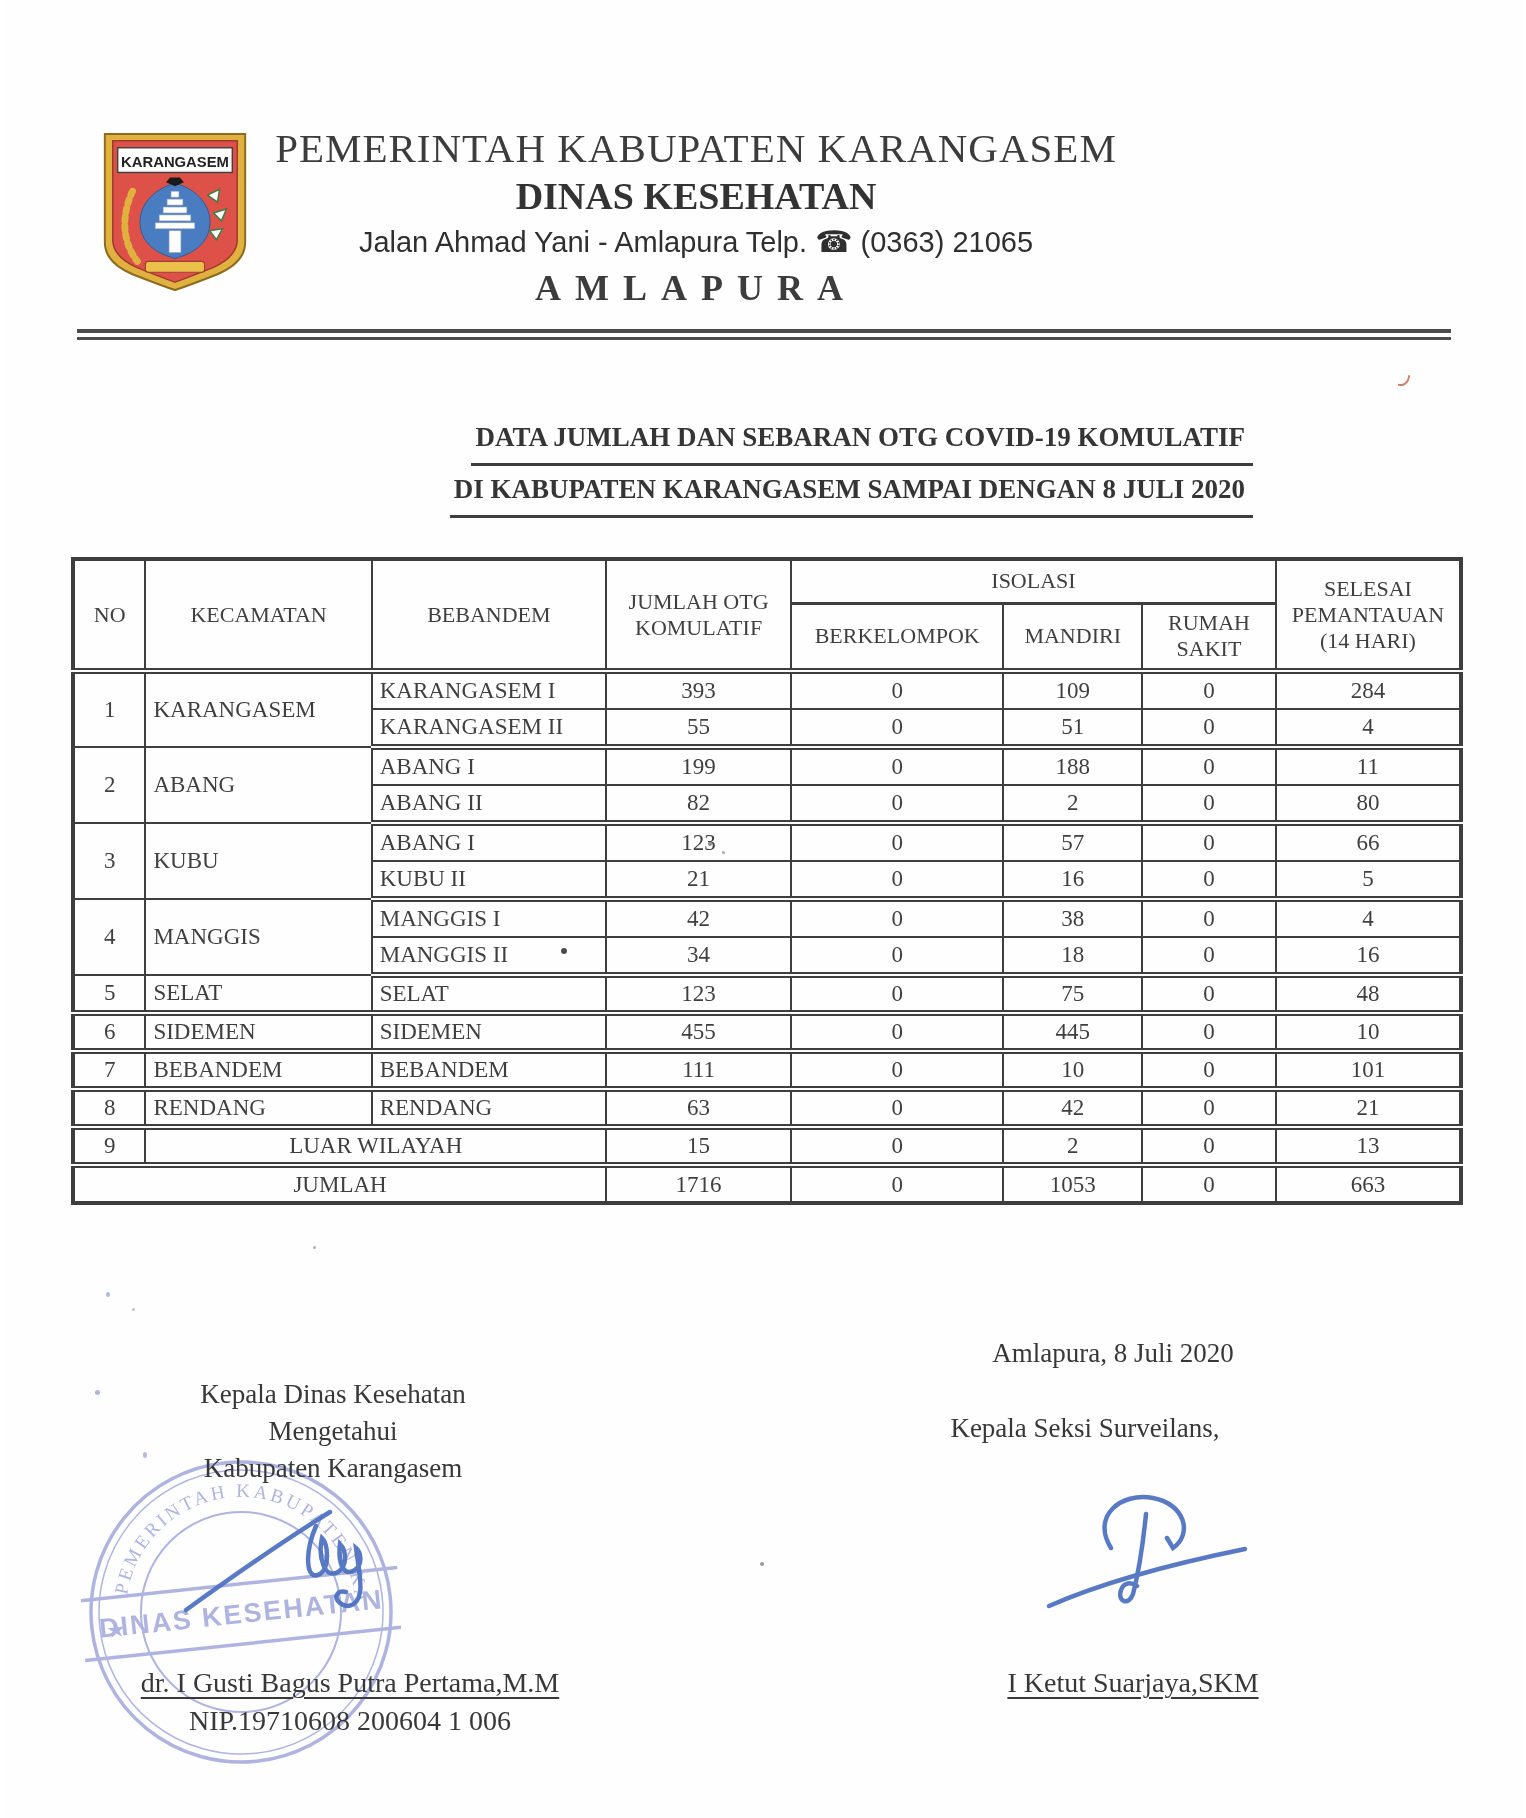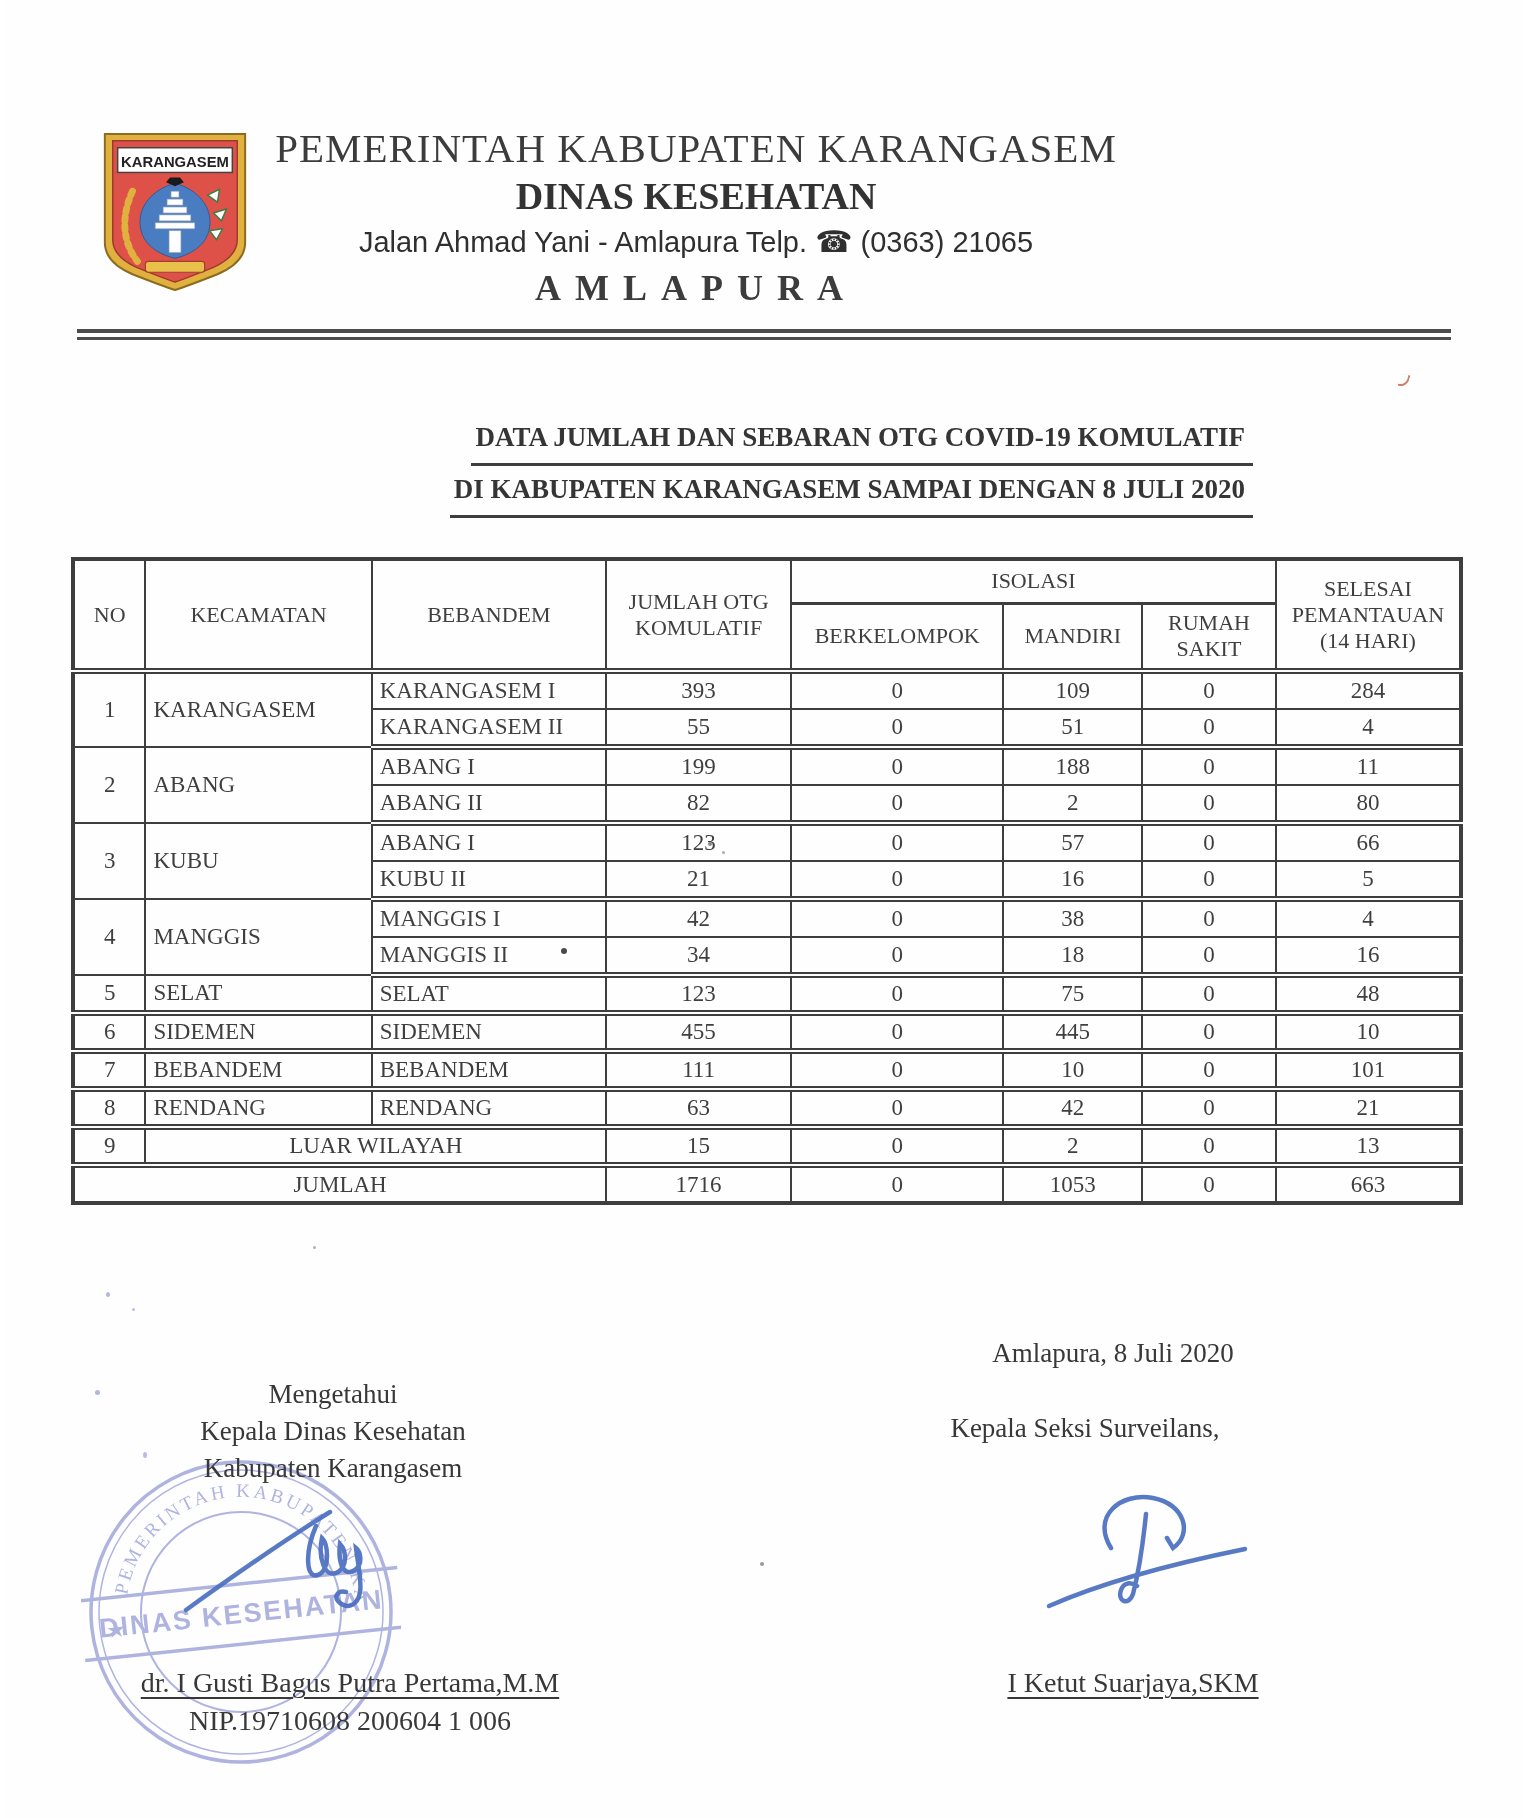--- a/index.html
+++ b/index.html
@@ -257,22 +257,22 @@
           <td>1053</td>
           <td>0</td>
           <td>663</td>
         </tr>
       </tbody>
   </table>
 
   <div class="so so-date">Amlapura, 8 Juli 2020</div>
 
   <div class="so so-left">
+    <div>Kepala Dinas Kesehatan</div>
     <div>Mengetahui</div>
-    <div>Kepala Dinas Kesehatan</div>
     <div>Kabupaten Karangasem</div>
   </div>
 
   <div class="so so-right">
     <div>Kepala Seksi Surveilans,</div>
   </div>
 
   <svg class="stamp" viewBox="0 0 320 320">
     <g transform="rotate(-6 160 160)" stroke="#6f77c9" fill="none">
       <circle cx="160" cy="160" r="150" stroke-width="3.5"></circle>

